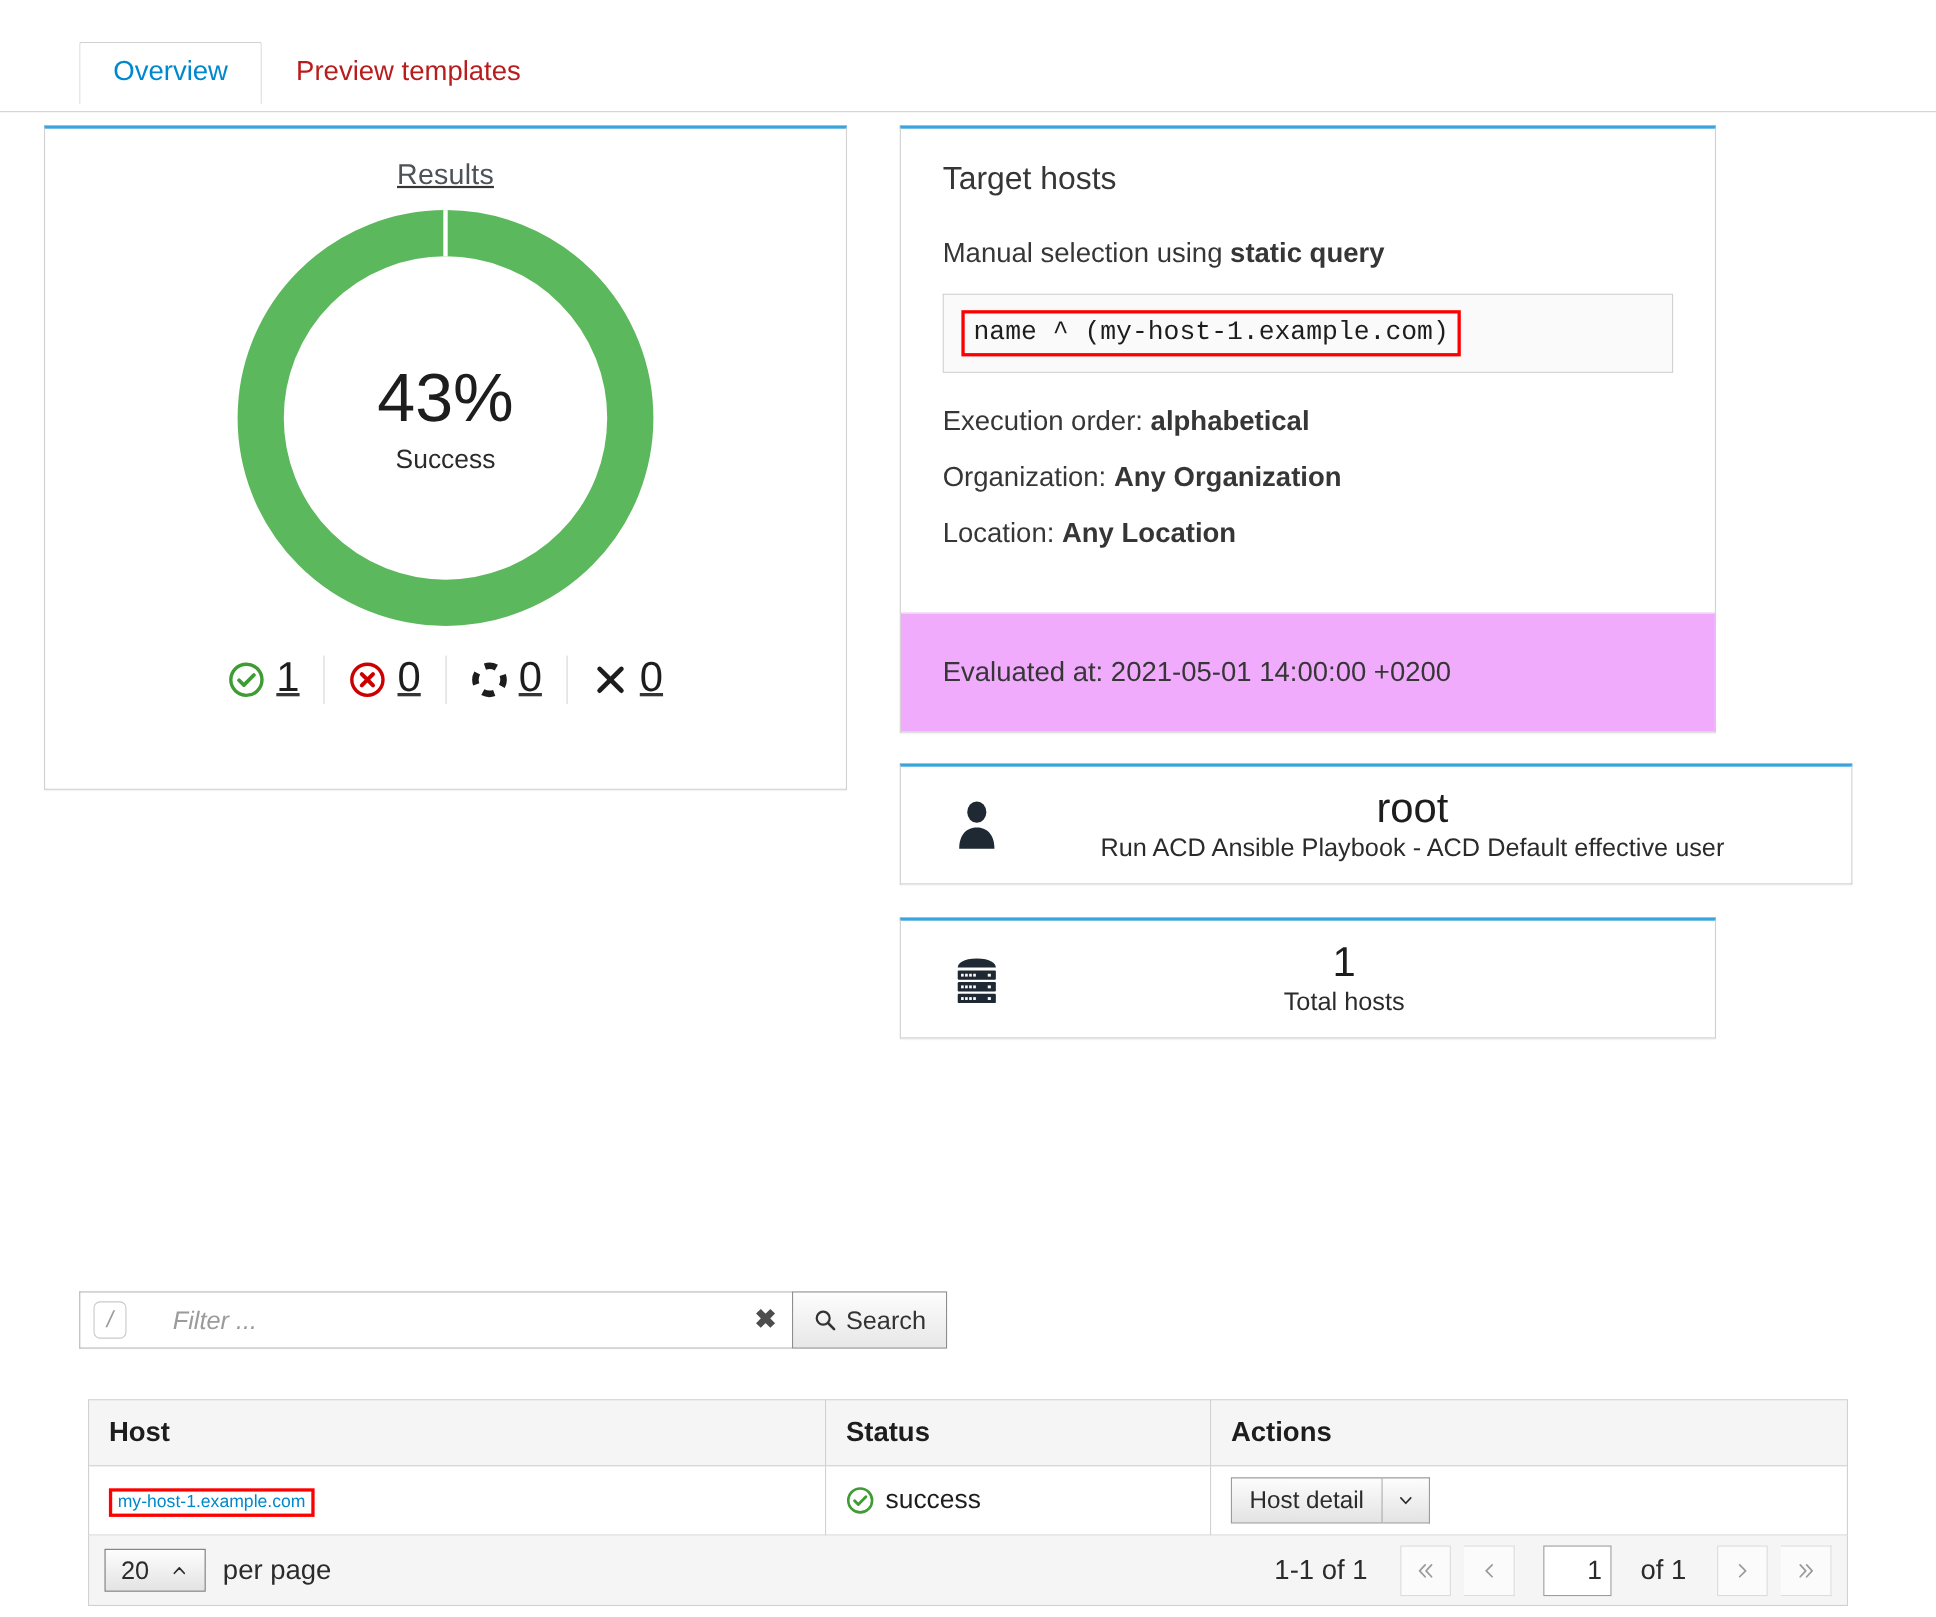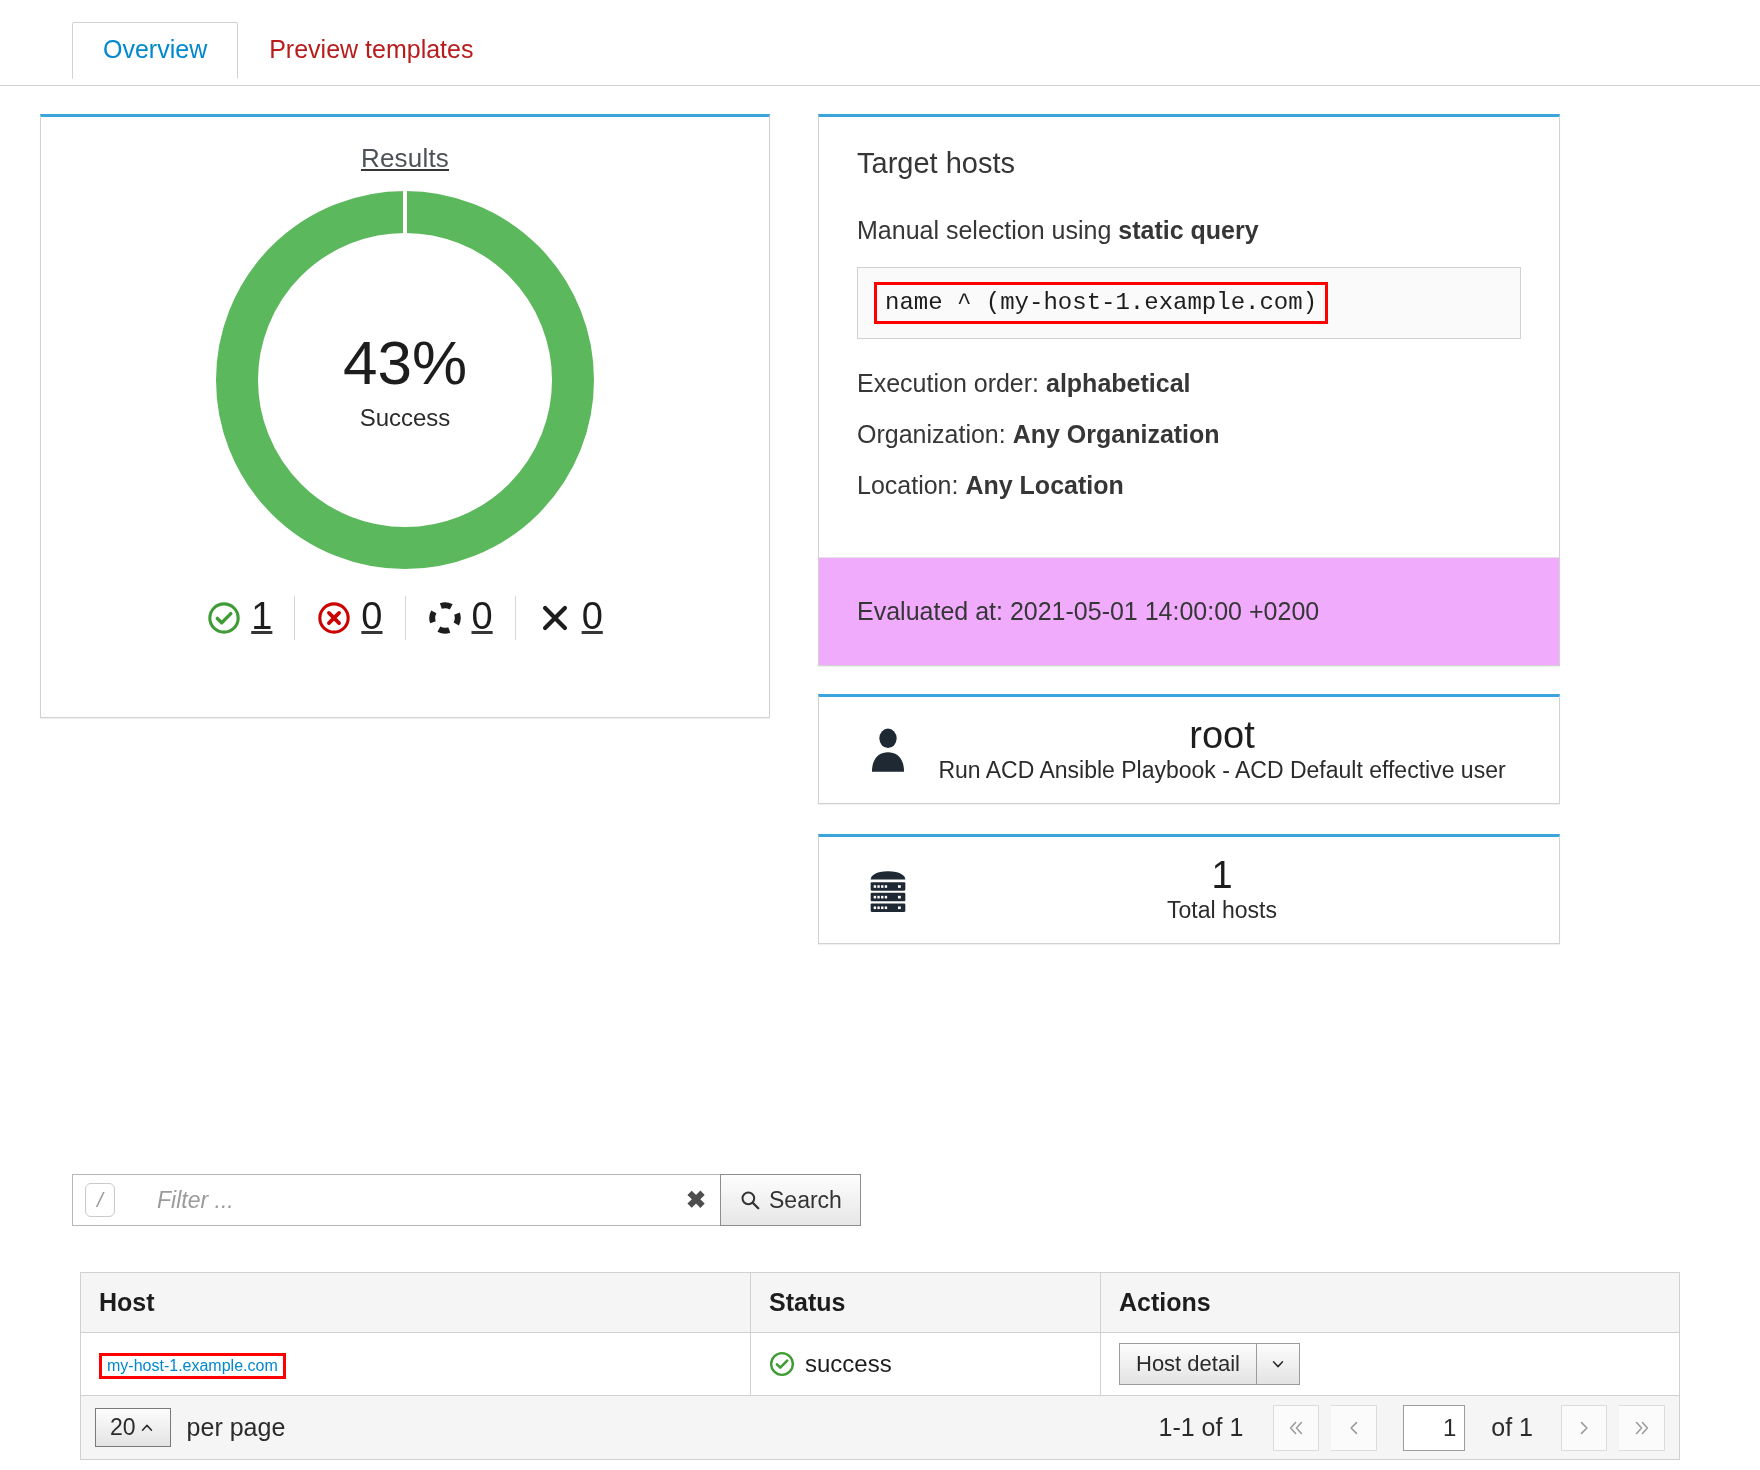--- a/index.html
+++ b/index.html
@@ -8,21 +8,21 @@
     width: 1760px; height: 1470px;
     background: #ffffff;
     font-family: "Liberation Sans", sans-serif;
     color: #363636;
     -webkit-font-smoothing: antialiased;
   }
   .page { position: relative; width: 1760px; height: 1470px; overflow: hidden; }
 
   
   .tabbar {
-    position: absolute; left: 0; top: 0; width: 1760px; height: 86px;
+    position: absolute; left: 0; top: 16px; width: 1760px; height: 86px;
     border-bottom: 1px solid #d1d1d1;
   }
   .tabs { position: absolute; left: 72px; top: 22px; display: flex; align-items: flex-end; }
   .tab {
     padding: 14px 30px 16px 30px;
     font-size: 25px; line-height: 1;
     color: #b91c1c;
     border: 1px solid transparent;
     border-bottom: none;
     background: transparent;
@@ -92,21 +92,21 @@
     line-height: 1.25; white-space: pre;
   }
   .th-footer {
     position: absolute; left: 0; right: 0; bottom: 0; height: 108px;
     border-top: 1px solid #e3e3e3; background: #f0abfc;
     display: flex; align-items: center; padding-left: 38px;
     font-size: 25px; color: #363636;
   }
 
   
-  #user-card { left: 818px; top: 694px; width: 742px; height: 110px; border-top-width: 3px; }
+  #user-card { left: 818px; top: 694px; width: 866px; height: 110px; border-top-width: 3px; }
   .mini-card-inner { display: flex; align-items: center; height: 100%; padding: 0 26px; }
   .mini-icon { width: 86px; display: flex; justify-content: center; align-items: center; color: #1f2933; }
   .mini-text { flex: 1; text-align: center; padding-right: 20px; }
   .mini-big { font-size: 38px; font-weight: 300; color: #1d1d1d; line-height: 1.05; }
   .mini-small { font-size: 23px; color: #2b2b2b; margin-top: 2px; }
 
   
   #hosts-card { left: 818px; top: 834px; width: 742px; height: 110px; border-top-width: 3px; }
 
   
@@ -163,21 +163,21 @@
     display: flex; align-items: center;
   }
 
   
   .pager {
     position: absolute; left: 80px; top: 1396px; width: 1600px; height: 64px;
     background: #f5f5f5; border: 1px solid #d1d1d1; border-top: none;
     display: flex; align-items: center; padding: 0 14px;
   }
   .perpage-btn {
-    display: inline-flex; align-items: center; gap: 2px;
+    display: inline-flex; align-items: center; gap: 18px;
     background: linear-gradient(#fdfdfd,#e3e3e3); border: 1px solid #7a7a7a;
     padding: 5px 14px; font-size: 23px; color: #2b2b2b; cursor: pointer;
   }
   .perpage-label { font-size: 25px; color: #2b2b2b; margin-left: 16px; }
   .pager-right { margin-left: auto; display: flex; align-items: center; gap: 12px; }
   .range-text { font-size: 25px; color: #2b2b2b; margin-right: 18px; }
   .pgbtn {
     width: 46px; height: 46px; display: flex; align-items: center; justify-content: center;
     border: 1px solid #dcdcdc; background: #fbfbfb; color: #9b9b9b; font-size: 24px;
     cursor: pointer;

